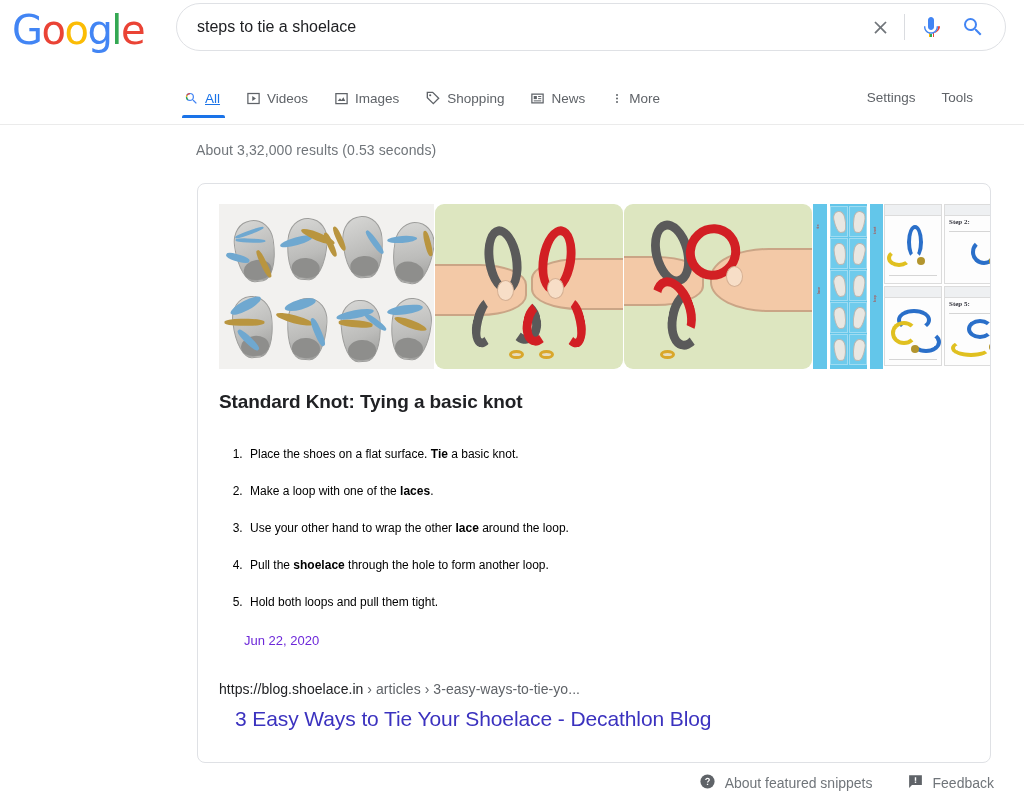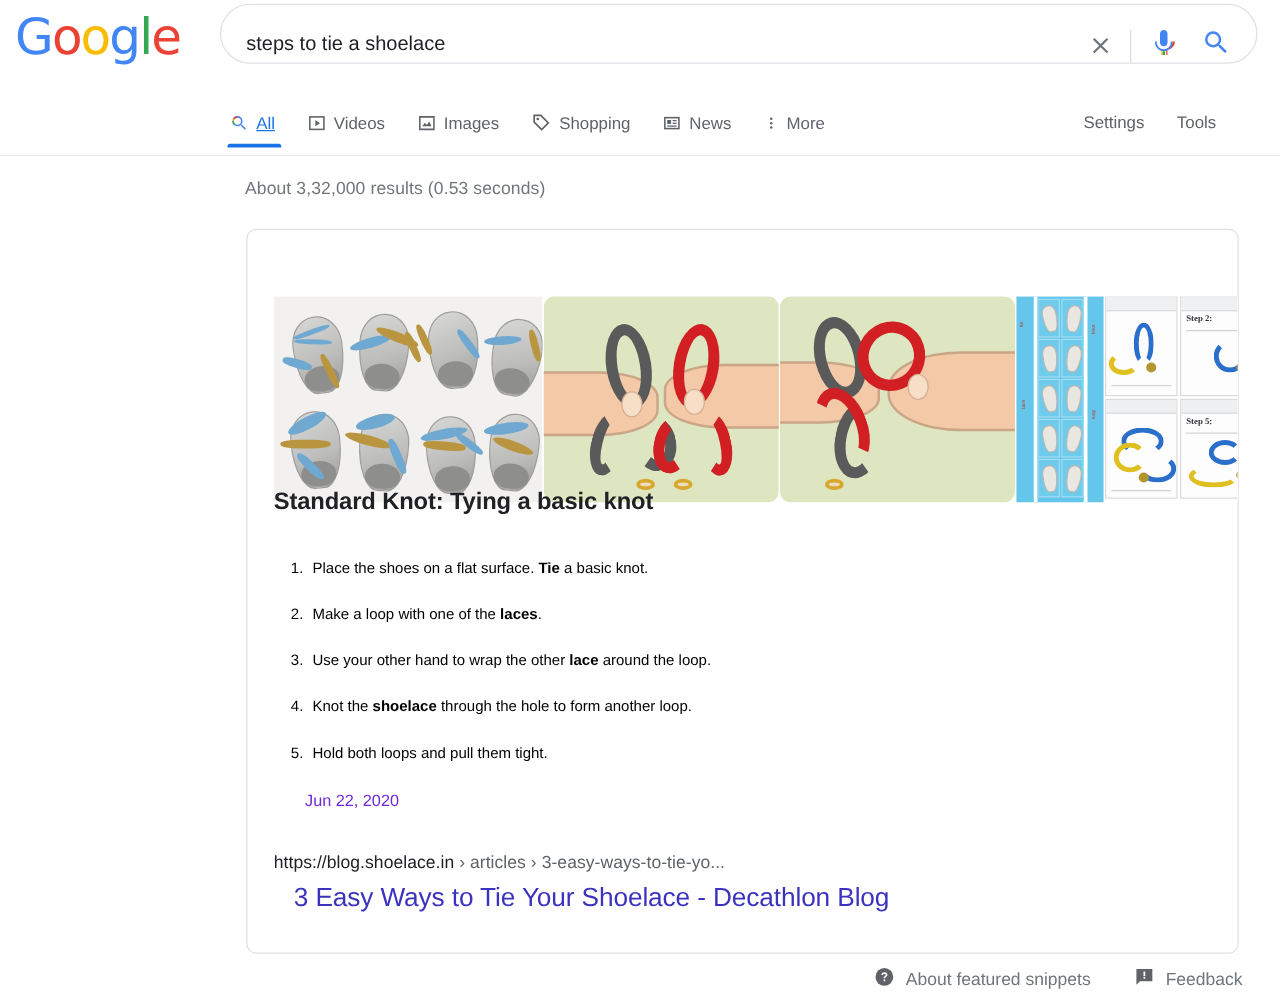--- a/index.html
+++ b/index.html
@@ -32,21 +32,21 @@
   .logo span { display: inline-block; }
 
   .searchbar {
     position: absolute;
     left: 176px; top: 3px;
     width: 830px; height: 48px;
     border: 1px solid #dfe1e5;
     border-radius: 24px;
     background: #fff;
     display: flex;
-    align-items: flex-end;
+    align-items: center;
     padding: 0 14px 0 20px;
   }
   .search-input {
     flex: 1;
     border: none; outline: none;
     font-size: 16px;
     color: #202124;
     font-family: "Liberation Sans", sans-serif;
     background: transparent;
     height: 28px;
@@ -139,21 +139,20 @@
   }
 
   
   .carousel {
     position: absolute;
     left: 21px; top: 20px;
     width: 790px; height: 212px;
     display: flex;
     gap: 1px;
     overflow: hidden;
-    margin-top: 33px;
   }
   .thumb {
     height: 165px;
     flex: 0 0 auto;
     position: relative;
     overflow: hidden;
     background: #fff;
     cursor: pointer;
   }
   .thumb.t1 { width: 215px; }
@@ -582,21 +581,21 @@
       </div>
     </div>
   </div>
 
   <div class="snip-title">Standard Knot: Tying a basic knot</div>
 
   <ol class="snip-list">
       <li><span>Place the shoes on a flat surface. </span><b>Tie</b><span> a basic knot.</span></li>
       <li><span>Make a loop with one of the </span><b>laces</b><span>.</span></li>
       <li><span>Use your other hand to wrap the other </span><b>lace</b><span> around the loop.</span></li>
-      <li><span>Knot the </span><b>shoelace</b><span> through the hole to form another loop.</span></li>
+      <li><span>Pull the </span><b>shoelace</b><span> through the hole to form another loop.</span></li>
       <li><span>Hold both loops and pull them tight.</span></li>
     </ol>
 
   <div class="snip-date">Jun 22, 2020</div>
 
   <div class="snip-url">
     <span>https://blog.shoelace.in</span><span class="crumb"> › articles › 3-easy-ways-to-tie-yo...</span>
   </div>
 
   <a class="snip-link" style="color: rgb(59, 50, 191);">3 Easy Ways to Tie Your Shoelace - Decathlon Blog</a>

